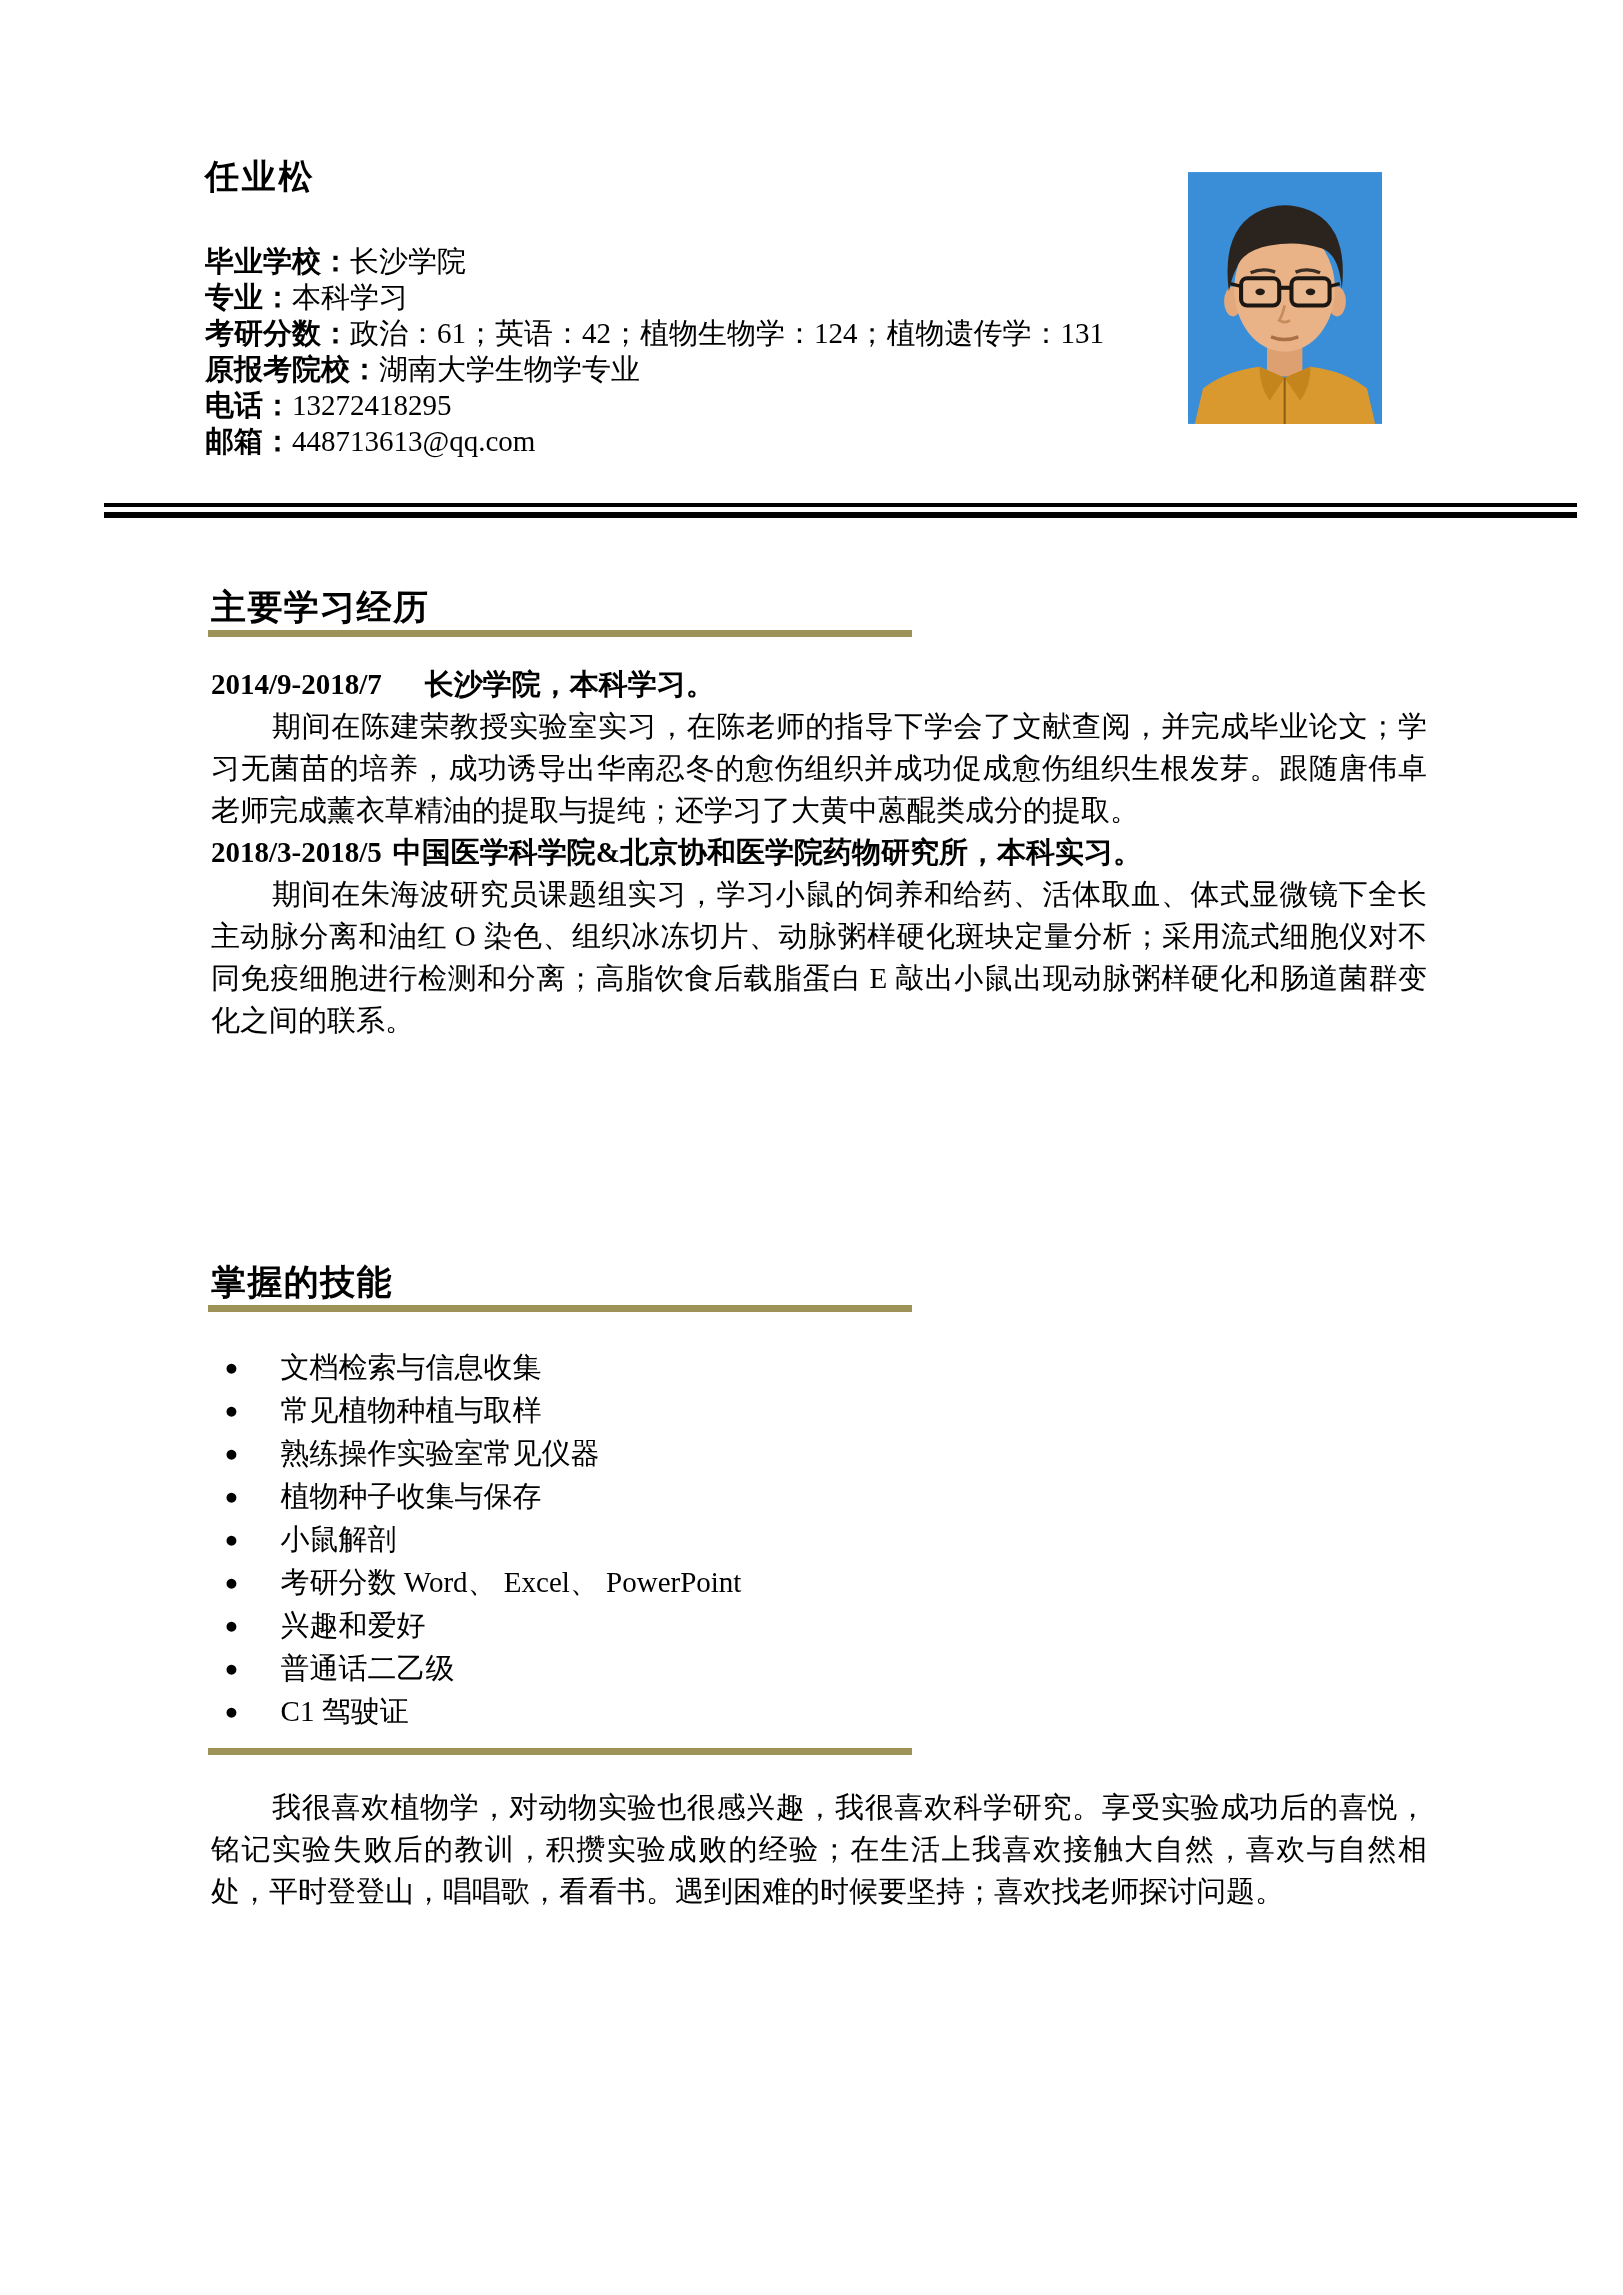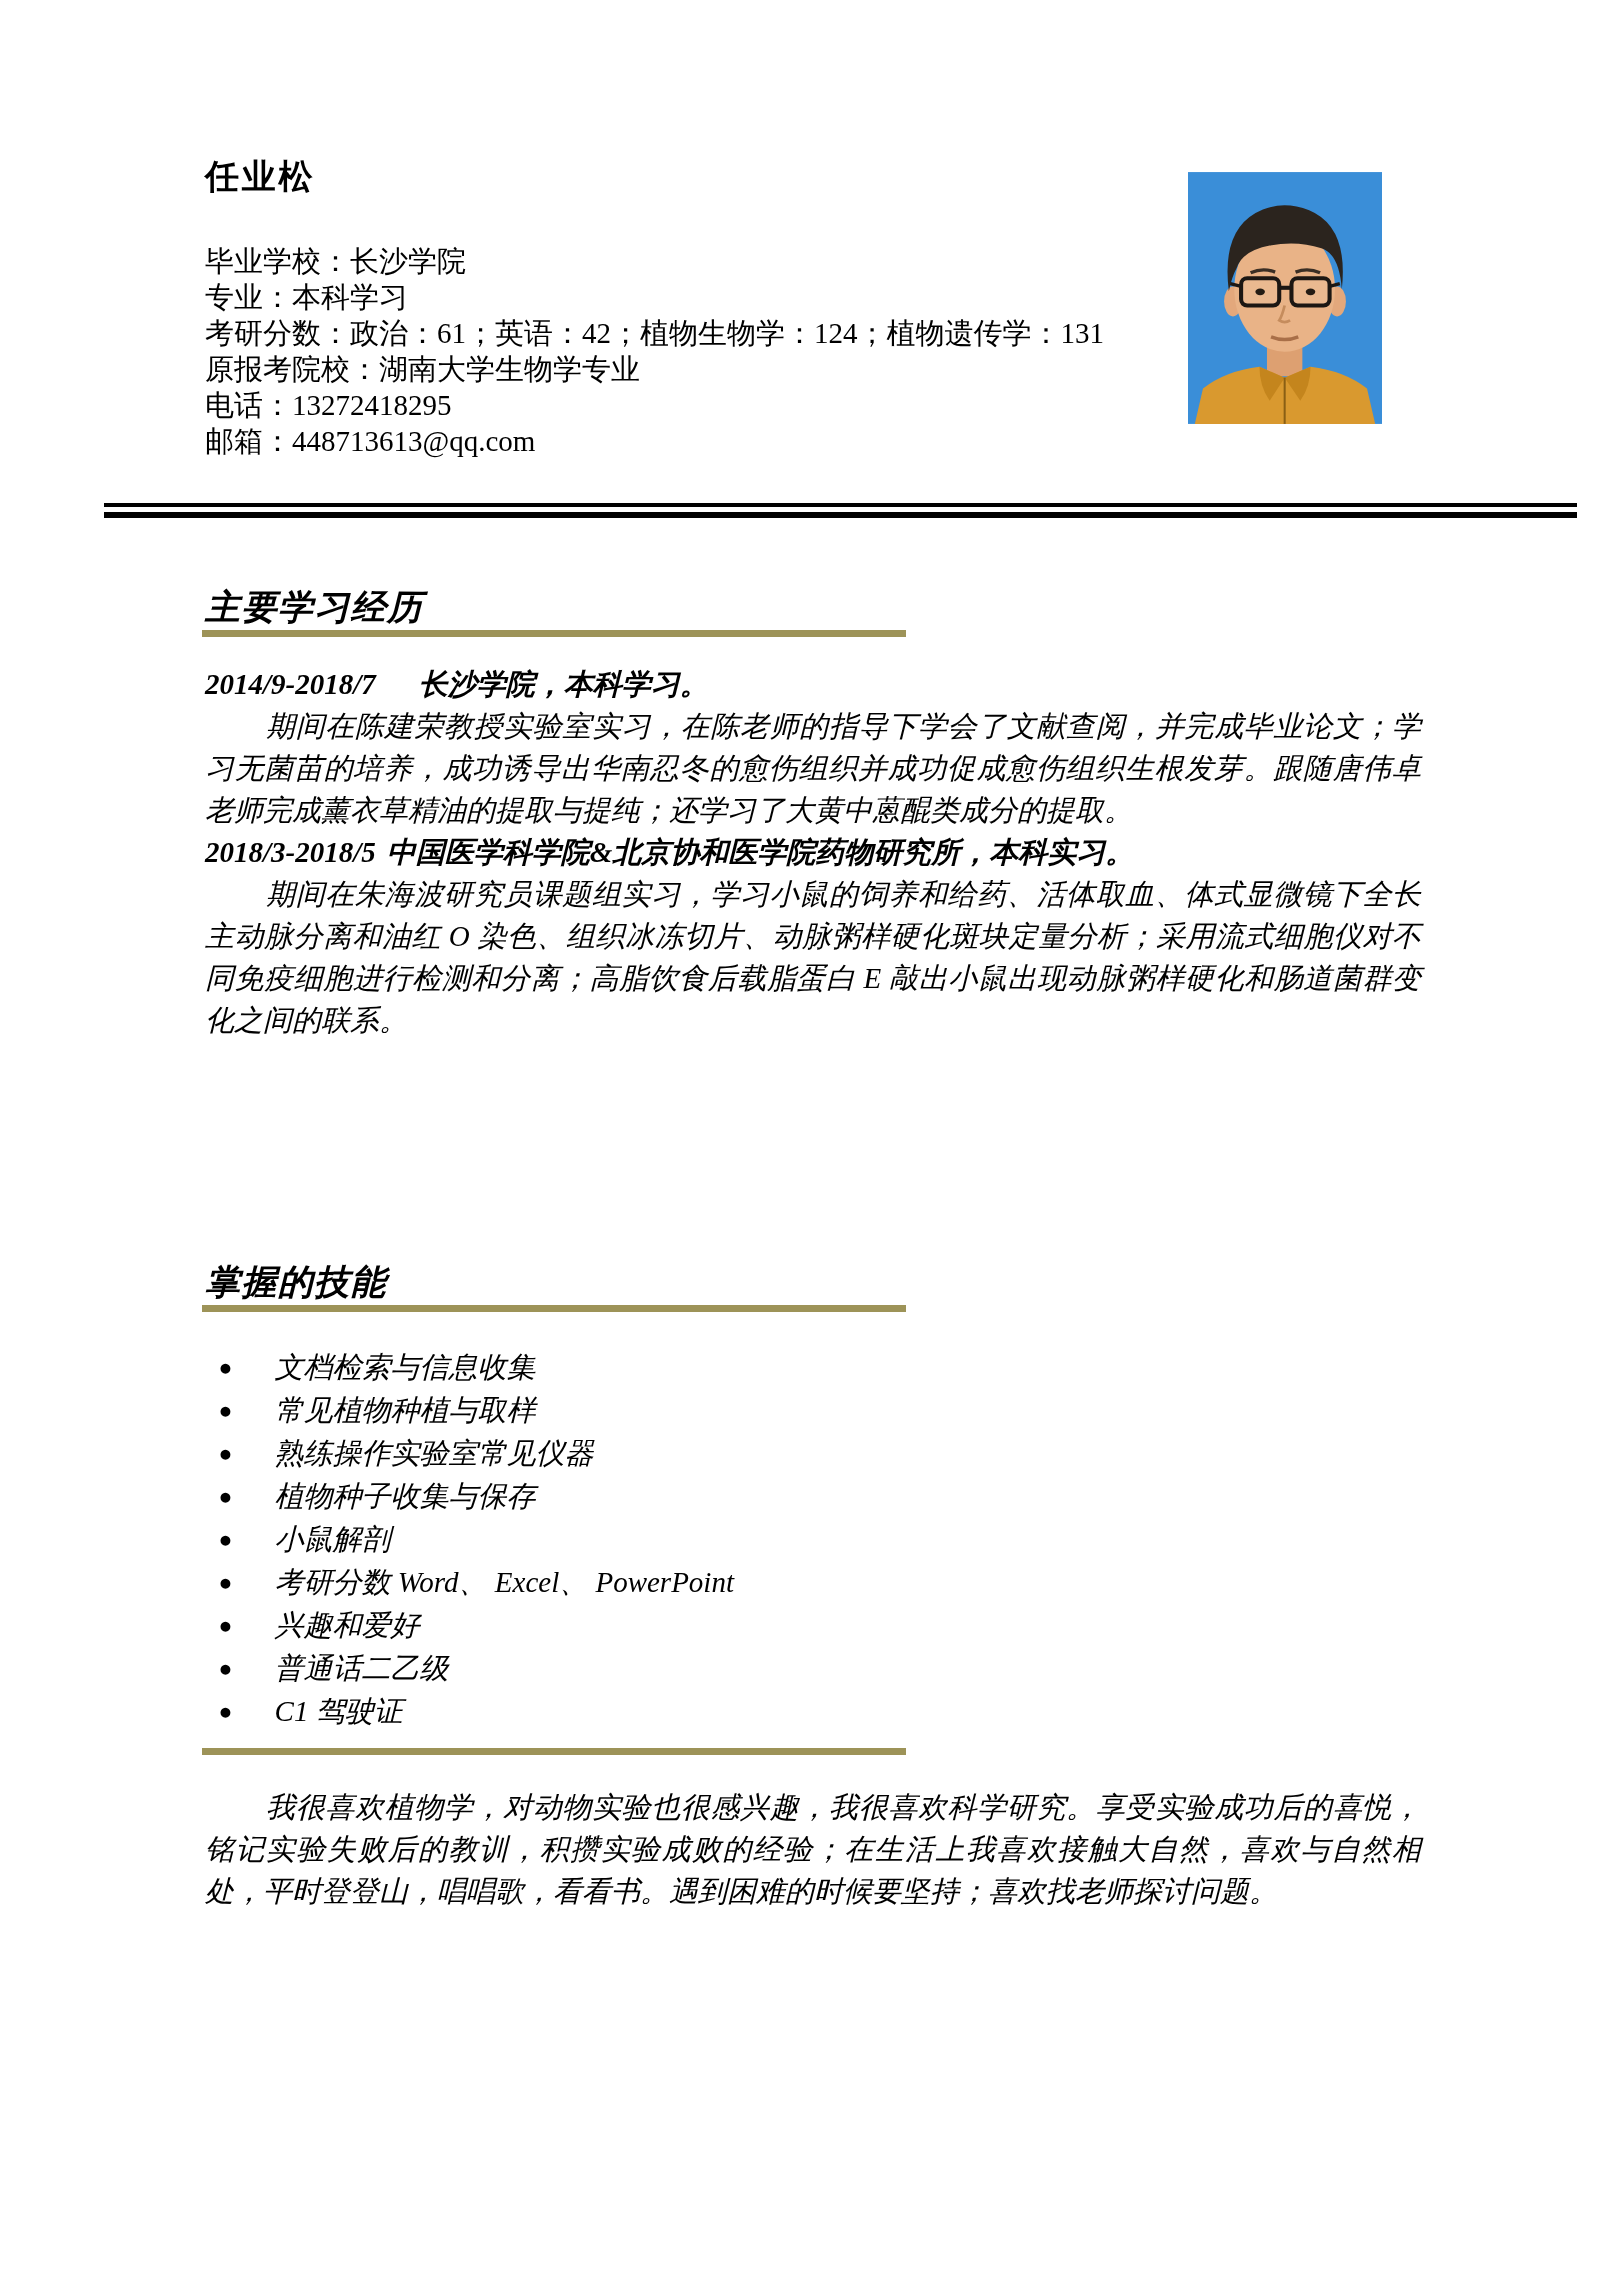--- a/index.html
+++ b/index.html
@@ -5,28 +5,28 @@
   html,body{margin:0;padding:0;}
   body{
     width:1624px;height:2295px;background:#ffffff;position:relative;
     font-family:"Liberation Serif","DejaVu Serif",serif;color:#000;
     overflow:hidden;
   }
   .abs{position:absolute;}
   .name{left:205px;top:154px;font-size:34px;font-weight:bold;letter-spacing:2.7px;}
   .contact{left:205px;top:243px;font-size:29px;}
   .contact-row{line-height:36px;white-space:nowrap;}
-  .contact-label{font-weight:normal;}
+  .contact-label{font-weight:bold;}
   .photo{left:1188px;top:172px;width:194px;height:252px;}
   .photo svg{display:block;}
   .double-rule{left:104px;top:503px;width:1473px;}
   .rule-thin{height:4.1px;background:#000;}
   .rule-gap{height:4.8px;background:transparent;}
   .rule-thick{height:6.1px;background:#000;}
-  .section{left:205px;width:1216px;font-style:italic;}
+  .section{left:211px;width:1216px;}
   .sec-edu{top:589px;}
   .sec-skills{top:1264px;}
   .sec-interests{top:1745px;}
   .section h2{margin:0;font-size:35px;line-height:38px;font-weight:bold;letter-spacing:1.4px;}
   .gold-underline{width:704px;height:6.8px;background:#9d9358;margin-top:3.4px;margin-left:-2.7px;}
   .entries{margin-top:26px;}
   .entry-head{font-size:29px;line-height:42px;font-weight:bold;}
   .entry-title{margin-left:11px;}
   .entry:first-child .entry-title{margin-left:43px;}
   .detail{margin:0;font-size:29px;line-height:42px;text-align:justify;text-indent:61px;}

